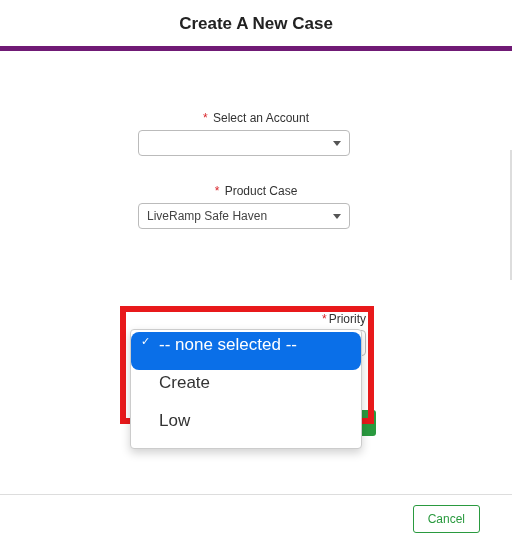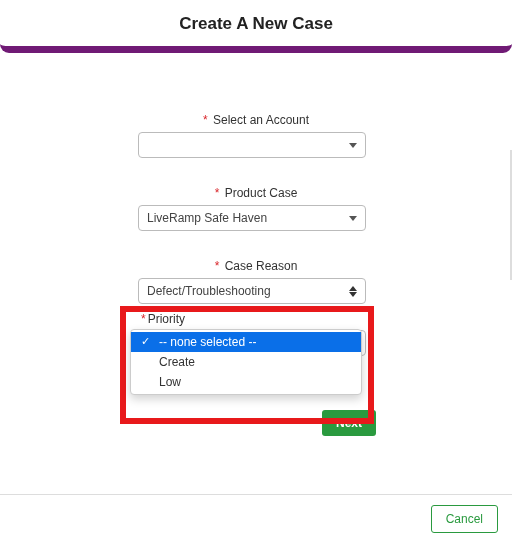--- a/index.html
+++ b/index.html
@@ -11,22 +11,21 @@
       font-family: -apple-system, BlinkMacSystemFont, "Segoe UI", Arial, sans-serif;
       background: #fff;
       width: 512px;
       height: 543px;
       position: relative;
       overflow: hidden;
     }
     .header {
       text-align: center;
       padding: 14px 0 12px;
-      border-bottom: 7px solid #701a75;
-      border-radius: 9px;
+      border-bottom: 5px solid #701a75;
     }
     .header h1 {
       font-size: 17px;
       font-weight: 700;
       color: #222;
     }
     .form-wrap {
       padding-top: 60px;
       padding-left: 138px;
       padding-right: 138px;
@@ -39,21 +38,21 @@
       font-size: 12px;
       color: #333;
       margin-bottom: 5px;
       display: block;
     }
     .req {
       color: #d9252a;
       margin-right: 2px;
     }
     .select-box {
-      width: 228px;
+      width: 212px;
       height: 26px;
       border: 1px solid #bbb;
       border-radius: 4px;
       display: flex;
       align-items: center;
       justify-content: space-between;
       padding: 0 8px;
       background: #fff;
       font-size: 12px;
       color: #444;
@@ -103,20 +102,21 @@
       left: 138px;
       top: 312px;
       width: 228px;
     }
     .priority-label {
       font-size: 12px;
       color: #333;
       margin-bottom: 4px;
       display: block;
       padding-left: 3px;
+      text-align: right;
     }
     .priority-select-hint {
       width: 228px;
       height: 26px;
       border: 1px solid #bbb;
       border-radius: 4px;
       display: flex;
       align-items: center;
       justify-content: flex-end;
       padding: 0 6px;
@@ -128,25 +128,26 @@
       top: 329px;
       width: 232px;
       background: #fff;
       border: 1px solid #ccc;
       border-radius: 4px;
       box-shadow: 0 4px 10px rgba(0,0,0,0.18);
       z-index: 10;
       padding: 2px 0;
     }
     .dropdown-item {
-      font-size: 12px;
+      font-size: 17px;
       color: #333;
-      padding: 3px 8px 3px 28px;
+      padding: 3px 8px 15px 28px;
       position: relative;
       cursor: default;
+      border-radius: 8px;
     }
     .dropdown-item.selected {
       background: #0a6fe8;
       color: #fff;
     }
     .dropdown-item.selected::before {
       content: "✓";
       position: absolute;
       left: 10px;
       color: #fff;
@@ -164,21 +165,21 @@
       font-size: 12px;
       font-weight: 600;
       z-index: 2;
     }
     .footer {
       position: absolute;
       bottom: 0;
       left: 0;
       right: 0;
       border-top: 1px solid #ddd;
-      padding: 10px 14px;
+      padding: 10px 32px;
       display: flex;
       justify-content: flex-end;
     }
     .cancel-btn {
       background: #fff;
       border: 1px solid #2a9a3f;
       color: #2a9a3f;
       border-radius: 3px;
       padding: 6px 14px;
       font-size: 12px;
@@ -217,33 +218,20 @@
     <label class="field-label">
       <span class="req">*</span>
       <span>Product Case</span>
     </label>
     <div class="select-box">
       <span>LiveRamp Safe Haven</span>
       <span class="chevron"></span>
     </div>
   </div>
 
-  <div class="field">
-    <label class="field-label">
-      <span class="req">*</span>
-      <span>Case Reason</span>
-    </label>
-    <div class="select-box">
-      <span>Defect/Troubleshooting</span>
-      <span class="stepper">
-        <span class="up"></span>
-        <span class="down"></span>
-      </span>
-    </div>
-  </div>
 
 </div>
 
 <div class="priority-field">
   <label class="priority-label">
     <span class="req">*</span><span>Priority</span>
   </label>
   <div class="priority-select-hint">
     <span class="stepper">
       <span class="up"></span>

